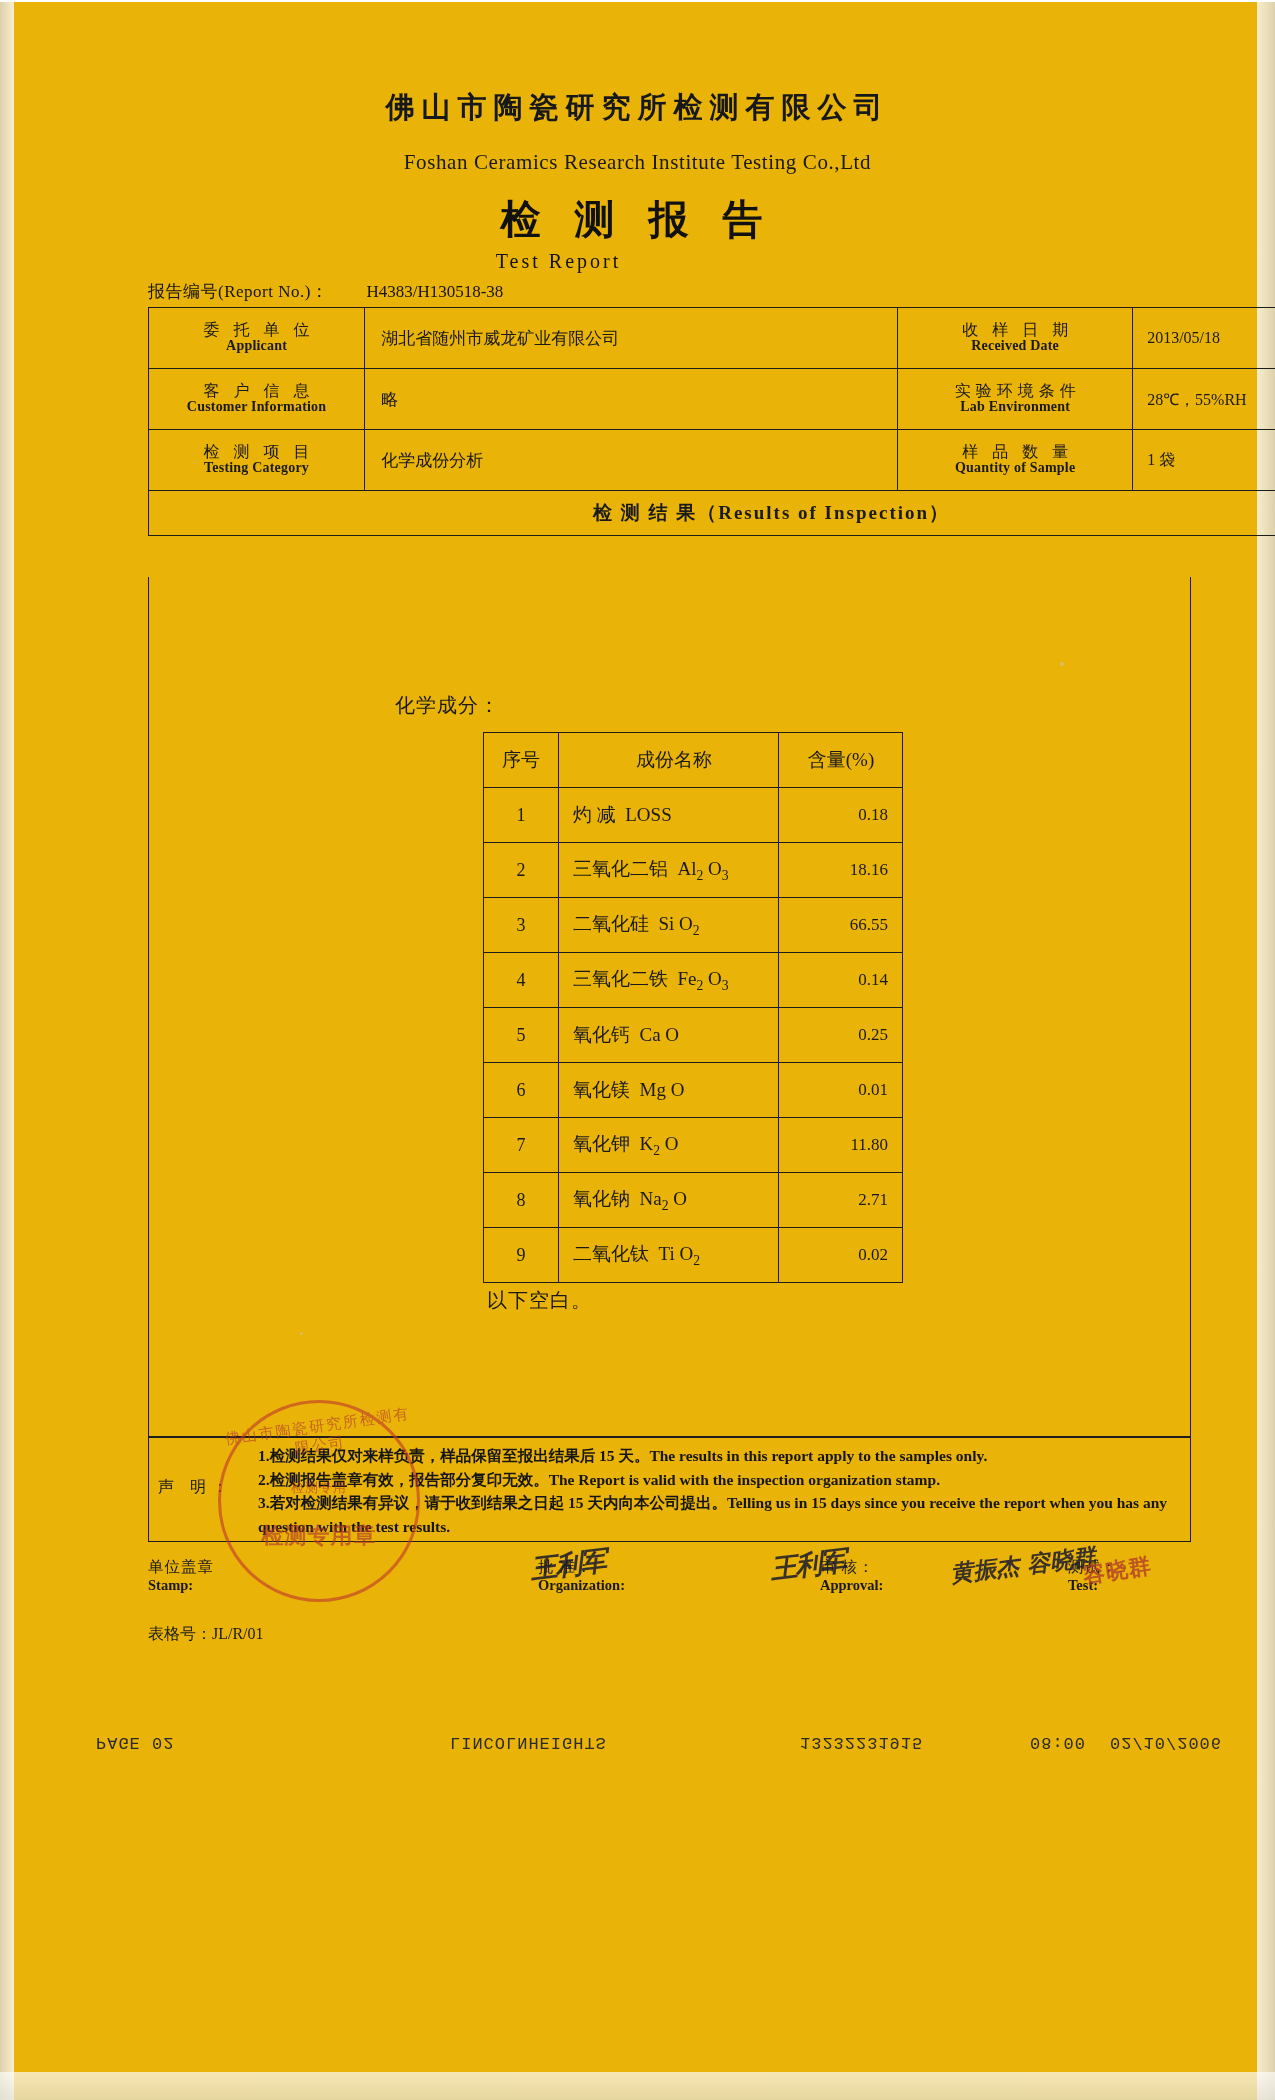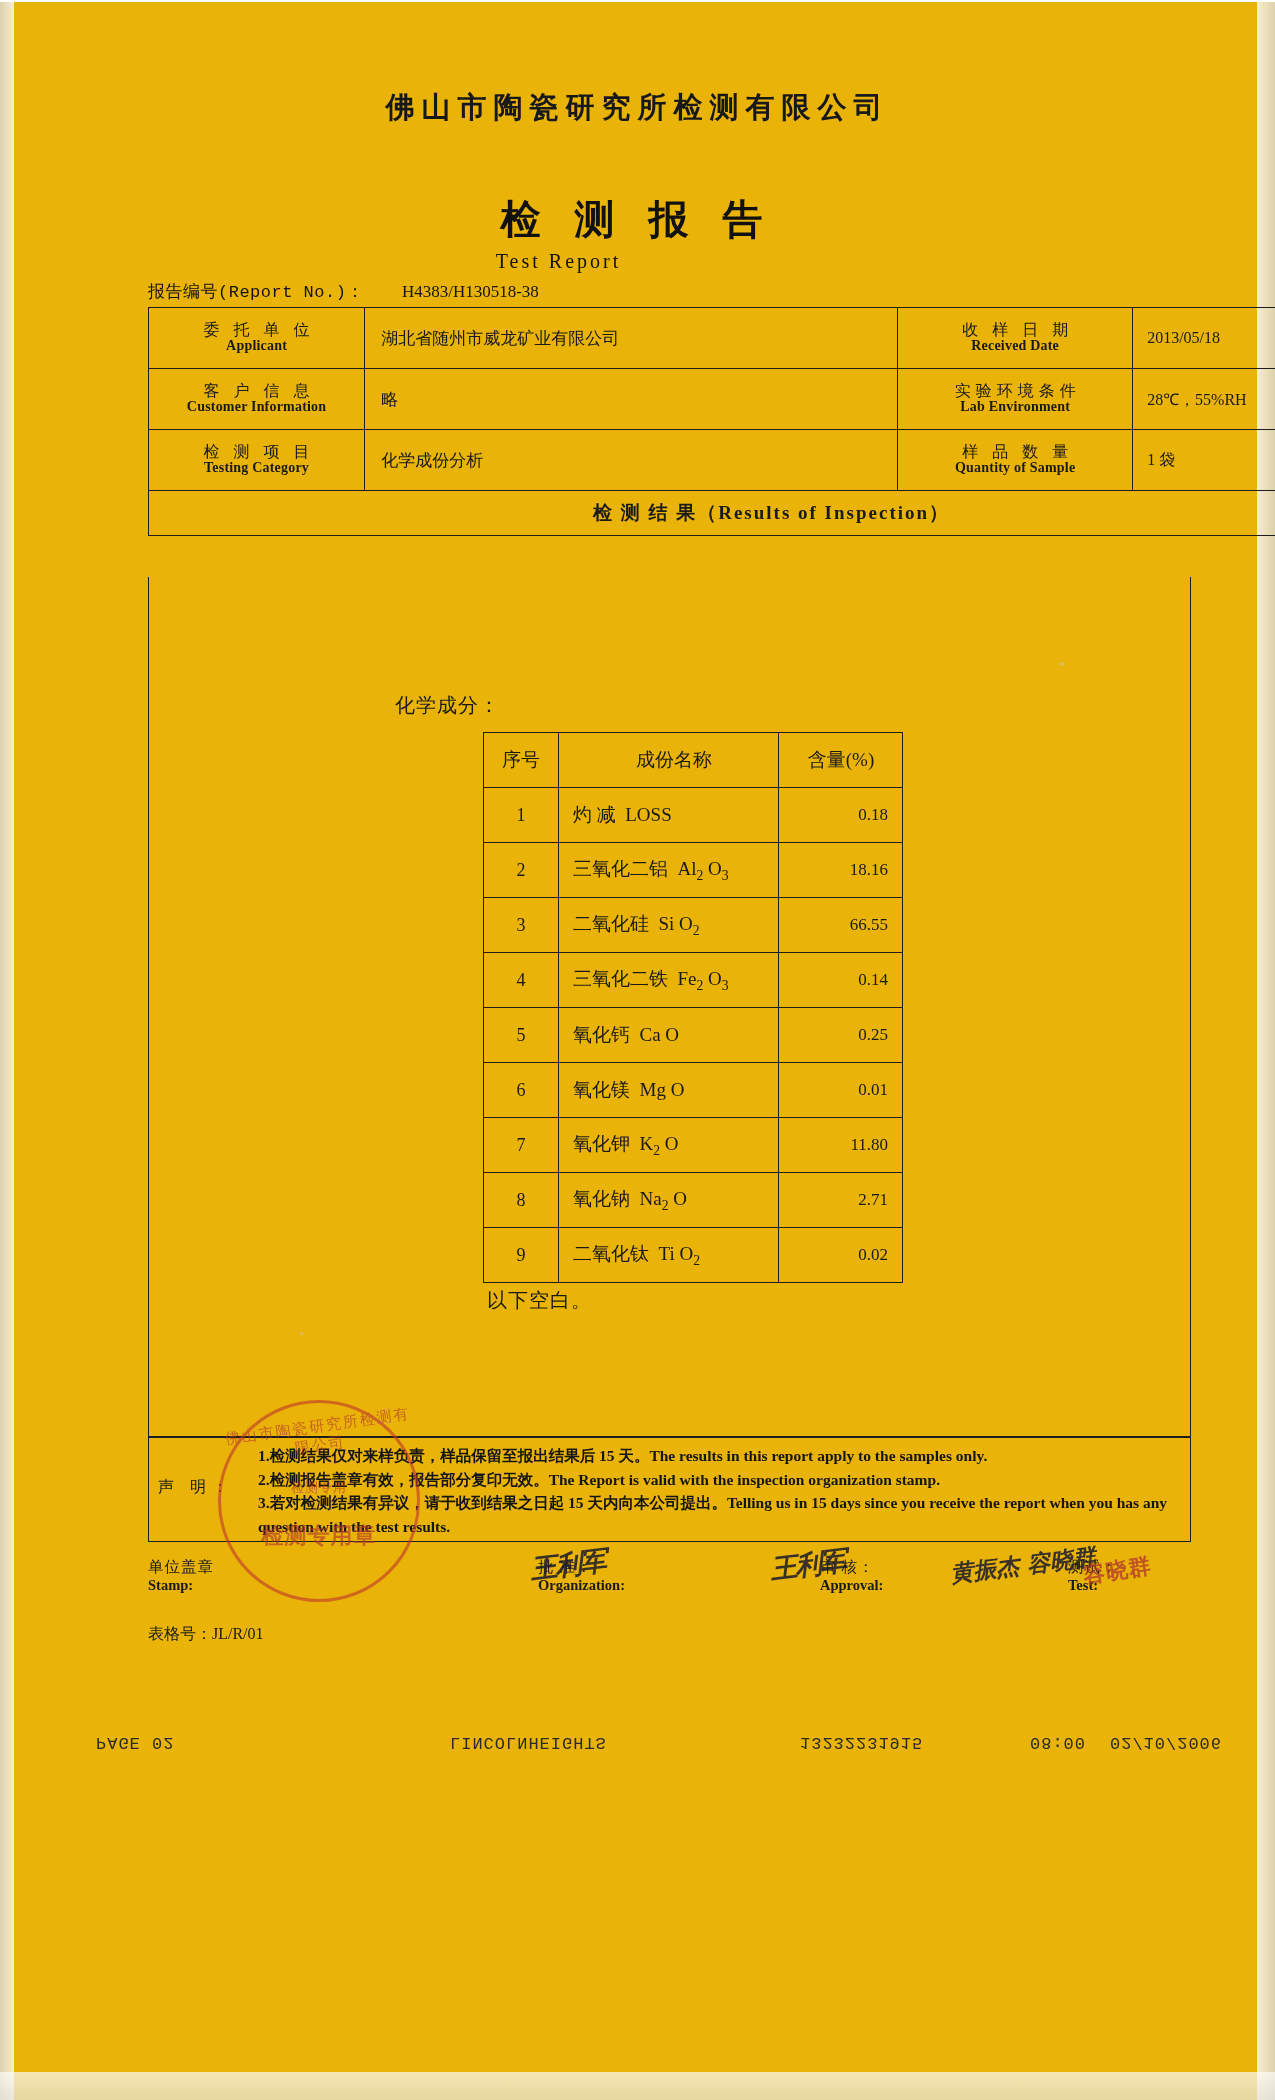--- a/index.html
+++ b/index.html
@@ -76,21 +76,21 @@
   }
 
   .reportno-row {
     position: absolute;
     top: 278px;
     left: 148px;
     font-size: 17px;
     color: #141414;
     white-space: nowrap;
   }
-  .reportno-label { letter-spacing: .5px; font-family: Liberation Mono, monospace; }
+  .reportno-label { letter-spacing: .5px; }
   .reportno-value { margin-left: 38px; font-size: 17px; }
 
   
   .info-table {
     position: absolute;
     left: 148px;
     top: 305px;
     width: 1247px;
     border-collapse: collapse;
     table-layout: fixed;
@@ -339,20 +339,21 @@
 </style>
 </head>
 <body>
 
 <div class="page">
   <div class="scan-edge-left"></div>
   <div class="scan-edge-right"></div>
   <div class="scan-edge-bottom"></div>
 
   <div class="hdr-cn">佛山市陶瓷研究所检测有限公司</div>
+  <div class="hdr-en">Foshan Ceramics Research Institute Testing Co.,Ltd</div>
   <div class="title-cn">检 测 报 告</div>
   <div class="title-en">Test   Report</div>
 
   <div class="reportno-row">
     <span class="reportno-label">报告编号(Report No.)：</span><span class="reportno-value">H4383/H130518-38</span>
   </div>
 
   <table class="info-table">
     <tbody>
         <tr>

